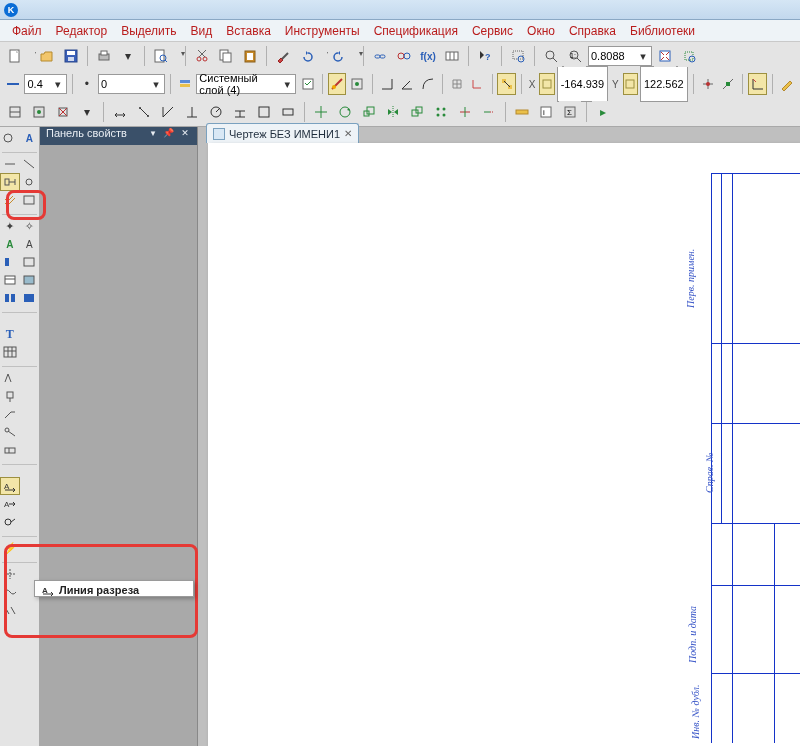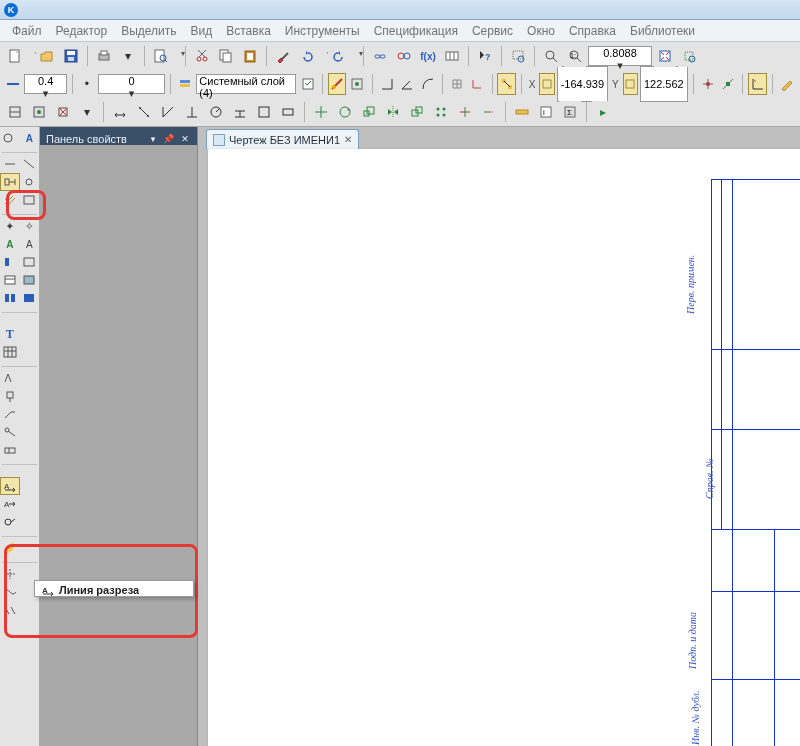--- a/index.html
+++ b/index.html
@@ -5,29 +5,29 @@
   * { box-sizing: border-box; font-family: Tahoma, Arial, sans-serif; }
   body { margin: 0; padding: 0; width: 800px; height: 746px; overflow: hidden; background: #b8b8b8; font-size: 11px; }
 
   
   .title-bar { height: 20px; background: linear-gradient(to bottom, #d5e6f5, #c2d8ed); display: flex; align-items: center; padding: 0 4px; border-bottom: 1px solid #8aa8c4; }
   .title-bar .app-icon { width: 14px; height: 14px; background: #0a6dd6; border-radius: 50%; margin-right: 4px; display:flex; align-items:center; justify-content:center; color:#fff; font-size:9px; font-weight:bold;}
   .title-bar .title-text { flex: 1; text-align: center; font-size: 12px; color: #1f2d3d; }
 
   
   .menu-bar { height: 22px; background: #eef3f7; display: flex; align-items: center; padding: 0 6px; gap: 2px; border-bottom: 1px solid #c9c9c9; }
-  .menu-item { padding: 2px 6px; color: #737373; font-size: 12px; cursor: default; }
+  .menu-item { padding: 2px 6px; color: #b91c1c; font-size: 12px; cursor: default; }
 
   
   .toolbar-area { background: #e4e4e4; border-bottom: 1px solid #a9a9a9; }
   .toolbar-row { height: 28px; display: flex; align-items: center; padding: 0 4px; gap: 2px; }
   .tb-sep { width: 1px; height: 20px; background: #b0b0b0; margin: 0 3px; }
   .tb-btn { width: 22px; height: 22px; display: flex; align-items: center; justify-content: center; border: 1px solid transparent; background: #e4e4e4; font-size: 12px; color: #333; cursor: default; position: relative; }
   .tb-btn.small { width: 18px; }
-  .tb-combo { height: 20px; border: 1px solid #999; background: #fff; display: flex; align-items: center; padding: 0 2px; font-size: 11px; flex-direction: column; }
+  .tb-combo { height: 20px; border: 1px solid #999; background: #fff; display: flex; align-items: center; padding: 0 2px; font-size: 11px; }
   .tb-combo .arrow { width: 12px; text-align: center; color: #333; }
   .tb-input { height: 36px; border: 1px solid #999; background: #fff; padding: 0 3px; font-size: 11px; display: flex; align-items: center; }
   .tb-label { font-size: 10px; color: #555; margin: 0 2px; }
   .tb-hl { border: 1px solid #9d9040; background: #f3e6a8; }
   .tb-btn .dd { position: absolute; right: -6px; top: 3px; font-size: 8px; color: #555; }
   .tb-btn.wdd { padding-right: 8px; width: 30px; }
 
   
   .main { display: flex; height: 620px; }
   
@@ -37,28 +37,28 @@
   .lt-btn { width: 20px; height: 18px; display: flex; align-items: center; justify-content: center; font-size: 11px; color: #444; border: 1px solid transparent; }
   .lt-btn.selected { background: #f3e6a8; border: 1px solid #9d9040; }
   .left-spacer { height: 10px; }
   .lt-sep { height: 4px; border-bottom: 1px solid #c0c0c0; margin: 2px 2px; }
 
   
   .red-box { position: absolute; border: 3px solid #e53935; border-radius: 8px; pointer-events: none; }
 
   
   .prop-panel { width: 158px; background: #a9a9a9; border-right: 1px solid #888; display: flex; flex-direction: column; }
-  .prop-header { height: 18px; background: #3a5069; color: #e8edf3; display: flex; align-items: flex-end; padding: 0 6px; font-size: 11px; justify-content: space-between; }
+  .prop-header { height: 18px; background: #3a5069; color: #e8edf3; display: flex; align-items: flex-start; padding: 0 6px; font-size: 11px; justify-content: space-between; }
   .prop-header .ctrls { display: flex; gap: 4px; }
   .prop-header .ctrl { width: 12px; height: 12px; display: flex; align-items: center; justify-content: center; font-size: 9px; color: #e8edf3; cursor: default; }
   .prop-body { flex: 1; background: #a9a9a9; }
 
   
   .doc-area { flex: 1; background: #bfbfbf; display: flex; flex-direction: column; position: relative; }
-  .doc-tabs { height: 22px; background: #bfbfbf; display: flex; align-items: flex-end; padding: 0 8px 0 8px; gap: 2px; }
+  .doc-tabs { height: 16px; background: #bfbfbf; display: flex; align-items: flex-end; padding: 0 8px 0 8px; gap: 2px; }
   .doc-tab { height: 20px; background: #eef3f7; border: 1px solid #7aa1bf; border-bottom: none; border-radius: 3px 3px 0 0; display: flex; align-items: center; padding: 0 6px; font-size: 11px; color: #1f2d3d; gap: 4px; }
   .doc-tab .close { font-size: 10px; color: #666; cursor: default; }
   .doc-tab .doc-icon { width: 12px; height: 12px; background: #d9e8f5; border: 1px solid #7aa1bf; display: inline-block; }
   .doc-canvas { flex: 1; background: #bfbfbf; position: relative; margin: 0; }
   .paper { position: absolute; left: 10px; top: 0; right: 0; bottom: 0; background: #fff; box-shadow: 2px 2px 4px rgba(0,0,0,0.3); }
   .frame-line { position: absolute; background: #1433c8; }
 
   
   .rot-text { position: absolute; transform: rotate(-90deg); transform-origin: left top; font-style: italic; font-size: 10px; color: #3a57c8; font-family: 'Times New Roman', serif; white-space: nowrap; }
 

